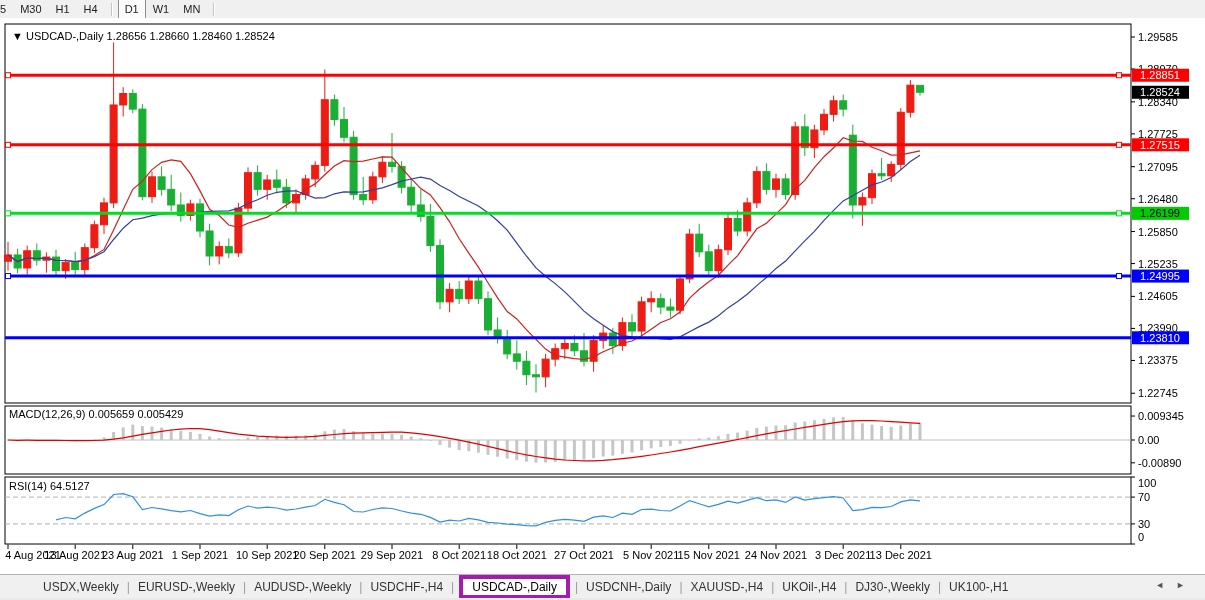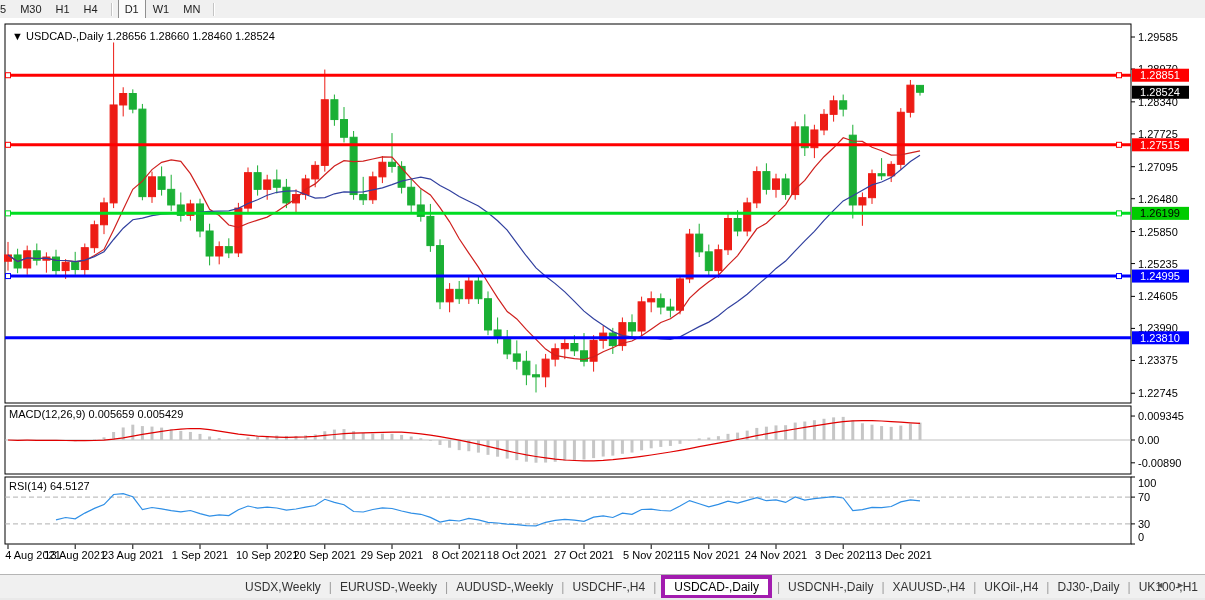--- a/index.html
+++ b/index.html
@@ -7,21 +7,21 @@
        font-family:"Liberation Sans",sans-serif;-webkit-font-smoothing:none;}
   #toolbar{position:absolute;top:0;left:0;width:1205px;height:18px;background:#f0f0f0;
            border-bottom:1px solid #9a9a9a;display:flex;align-items:center;overflow:hidden;}
   .tfbtn{font-size:11px;color:#222;padding:1px 7px;line-height:13px;white-space:nowrap;}
   .tfbtn.active{background:#fbfbfb;border:1px solid #8f8f8f;border-radius:2px;padding:12px 6px;}
   .tfbtn.cut{margin-left:-7px;}
   .tbsep{width:1px;height:13px;background:#c4c4c4;margin:0 6px;box-shadow:1px 0 0 #ffffff;}
   #chart-wrap{position:absolute;top:18px;left:0;width:1205px;height:556px;background:#fff;}
   #chart{position:absolute;top:0;left:0;}
   #tabbar{position:absolute;top:574px;left:0;width:1205px;height:23px;background:#f0f0f0;
-          border-top:1px solid #b5b5b5;display:flex;align-items:center;font-size:12px;color:#333;justify-content:flex-end;}
+          border-top:1px solid #b5b5b5;display:flex;align-items:center;font-size:12px;color:#333;}
   #tabbar .lead{width:36px;flex:0 0 auto;}
   .tab{padding:2px 7px;white-space:nowrap;color:#333;}
   .tab.active{background:#ffffff;border:4px solid #a21caf;color:#000;padding:1px 9px;margin:0 4px;}
   .tabsep{color:#9a9a9a;padding:0 1px;}
   .tab-arrows{position:absolute;right:8px;top:5px;color:#555;font-size:9px;letter-spacing:12px;}
   .tab-arrows span{cursor:default;}
   #statusbar{position:absolute;top:598px;left:0;width:1205px;height:2px;background:#e9e9e9;}
 </style>
 </head>
 <body>
@@ -472,18 +472,18 @@
     <span class="tab">USDCHF-,H4</span>
     <span class="tabsep">|</span>
     <span class="tab active">USDCAD-,Daily</span>
     <span class="tabsep">|</span>
     <span class="tab">USDCNH-,Daily</span>
     <span class="tabsep">|</span>
     <span class="tab">XAUUSD-,H4</span>
     <span class="tabsep">|</span>
     <span class="tab">UKOil-,H4</span>
     <span class="tabsep">|</span>
-    <span class="tab">DJ30-,Daily</span>
+    <span class="tab">DJ30-,Weekly</span>
     <span class="tabsep">|</span>
     <span class="tab">UK100-,H1</span>
     <span class="tab-arrows"><span>◄</span><span>►</span></span>
   </div>
 <div id="statusbar"></div>
 
 </body></html>

